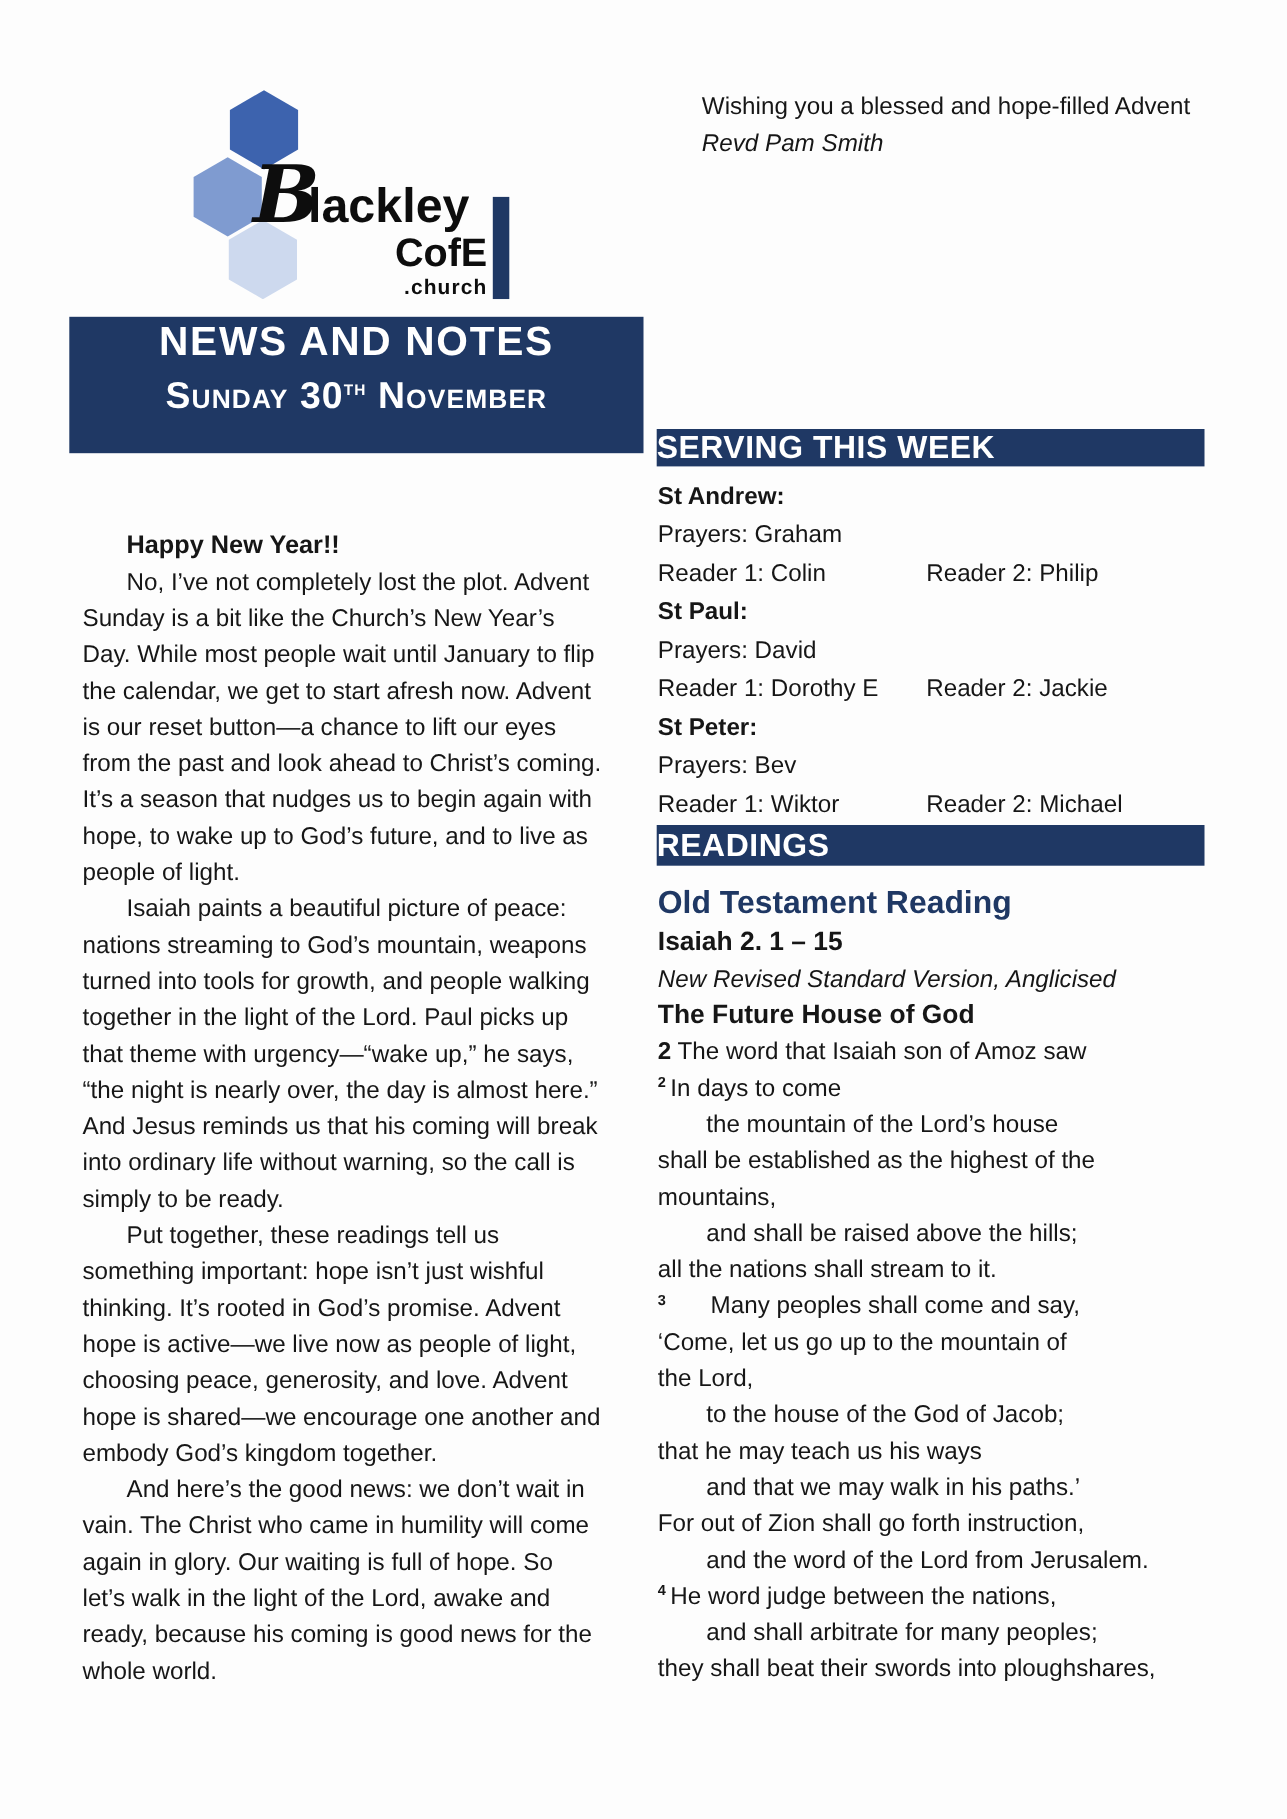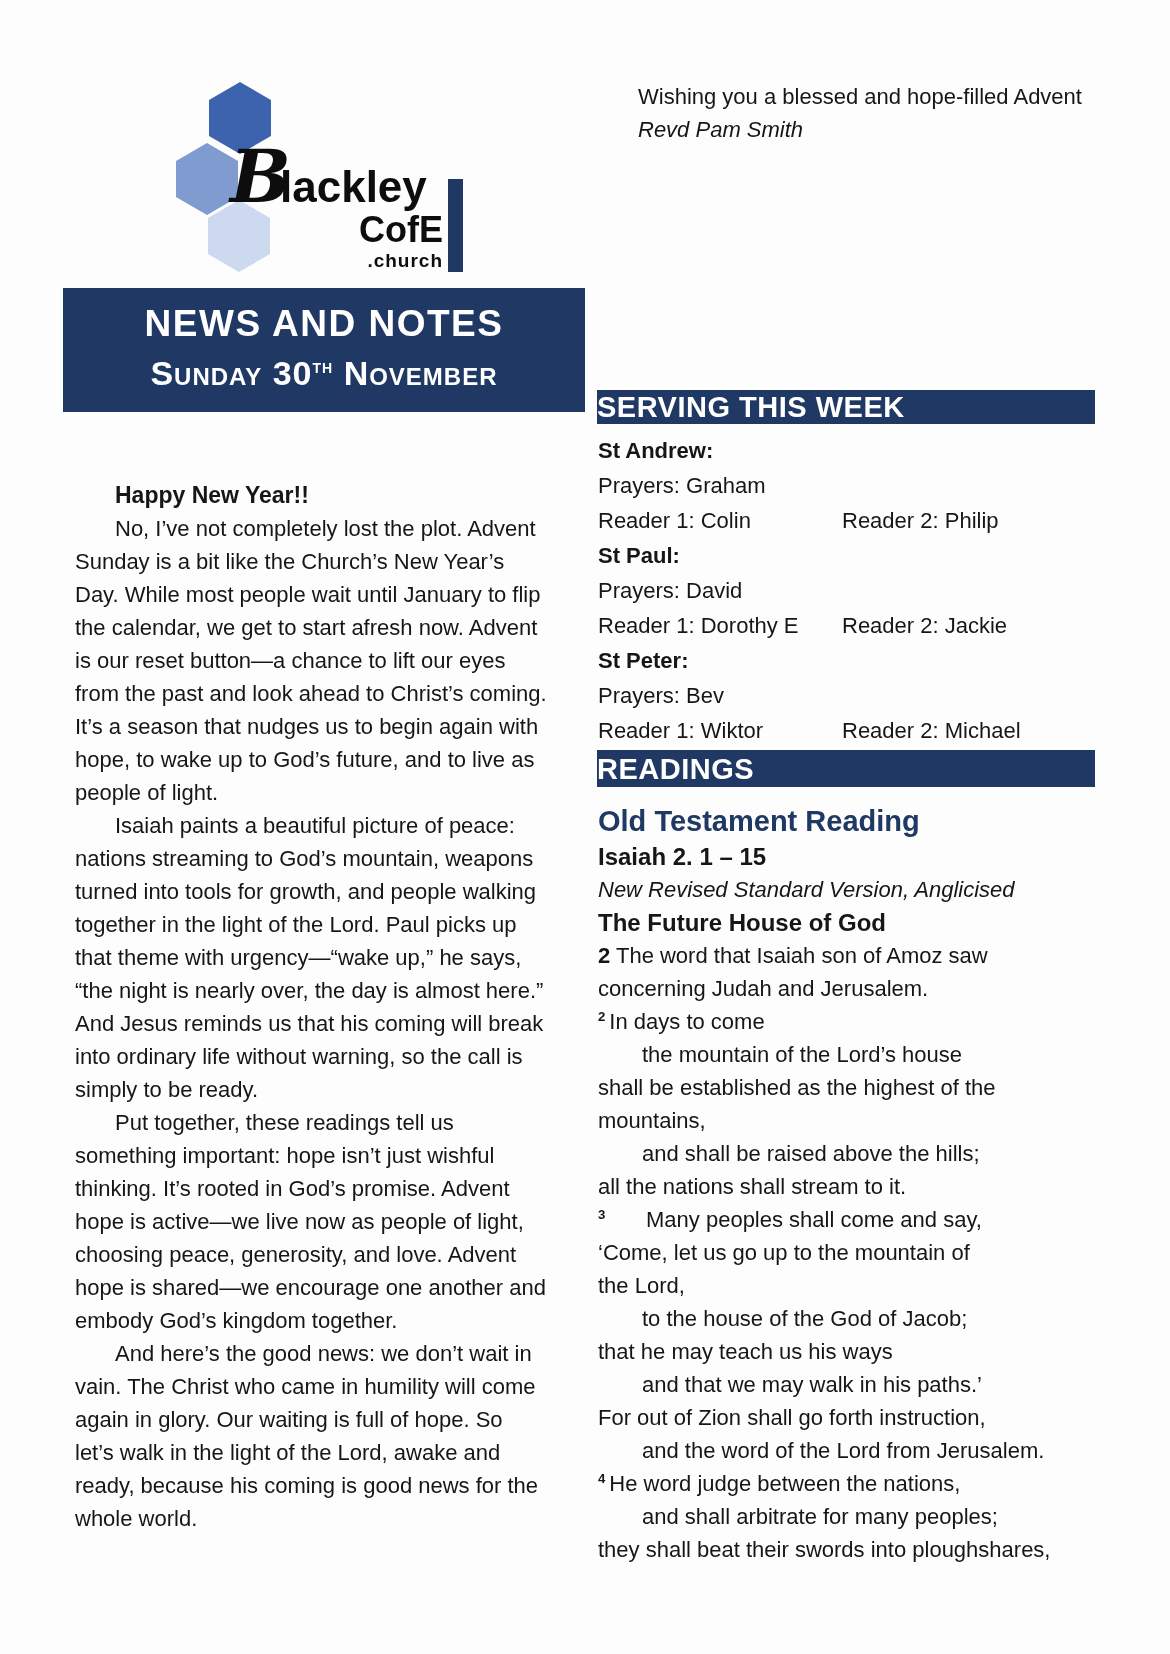--- a/index.html
+++ b/index.html
@@ -14,21 +14,21 @@
   .logo-b   { font-family:"DejaVu Serif", serif; font-style:italic; font-weight:bold; font-size:72px; }
   .logo-rest{ font-weight:bold; font-size:44px; letter-spacing:0px; }
   .logo-cofe{ font-weight:bold; font-size:36px; }
   .logo-church{ font-weight:bold; font-size:19px; letter-spacing:1px; }
 
   
   .masthead {
     position:absolute; left:63px; top:288px; width:522px; height:124px;
     background:#1F3864; color:#ffffff; text-align:center;
   }
-  .masthead-title { font-size:37px; font-weight:bold; letter-spacing:1.5px; padding-top:15px; }
+  .masthead-title { font-size:37px; font-weight:bold; letter-spacing:1.5px; padding-top:2px; }
   .masthead-date  { font-size:34px; font-weight:bold; font-variant:small-caps; letter-spacing:1px; margin-top:9px; }
   .masthead-date sup { font-size:0.58em; vertical-align:super; line-height:0; }
 
   
   .banner {
     position:absolute; background:#1F3864; color:#ffffff; font-weight:bold;
     letter-spacing:0.5px;
   }
   .banner-advent   { left:70px;  top:427px; width:505px; height:36px; line-height:37px; font-size:29px; }
   .banner-serving  { left:597px; top:390px; width:498px; height:34px; line-height:35px; font-size:29px; }
@@ -117,21 +117,20 @@
 
   <div class="banner banner-readings">READINGS</div>
 
   <section class="readings-block">
     <div class="reading-title">Old Testament Reading</div>
     <div class="reading-ref">Isaiah 2. 1 – 15</div>
     <div class="reading-version">New Revised Standard Version, Anglicised</div>
     <div class="reading-subtitle">The Future House of God</div>
 
     <div class="verse-line"><b class="vnum">2</b><span> The word that Isaiah son of Amoz saw</span></div>
-    <div class="verse-line"><span>concerning Judah and Jerusalem.</span></div>
     <div class="verse-line"><sup class="vsup">2</sup><span>In days to come</span></div>
     <div class="verse-line indent"><span>the mountain of the Lord’s house</span></div>
     <div class="verse-line"><span>shall be established as the highest of the</span></div>
     <div class="verse-line"><span>mountains,</span></div>
     <div class="verse-line indent"><span>and shall be raised above the hills;</span></div>
     <div class="verse-line"><span>all the nations shall stream to it.</span></div>
     <div class="verse-line"><sup class="vsup">3</sup><span>      Many peoples shall come and say,</span></div>
     <div class="verse-line"><span>‘Come, let us go up to the mountain of</span></div>
     <div class="verse-line"><span>the Lord,</span></div>
     <div class="verse-line indent"><span>to the house of the God of Jacob;</span></div>

